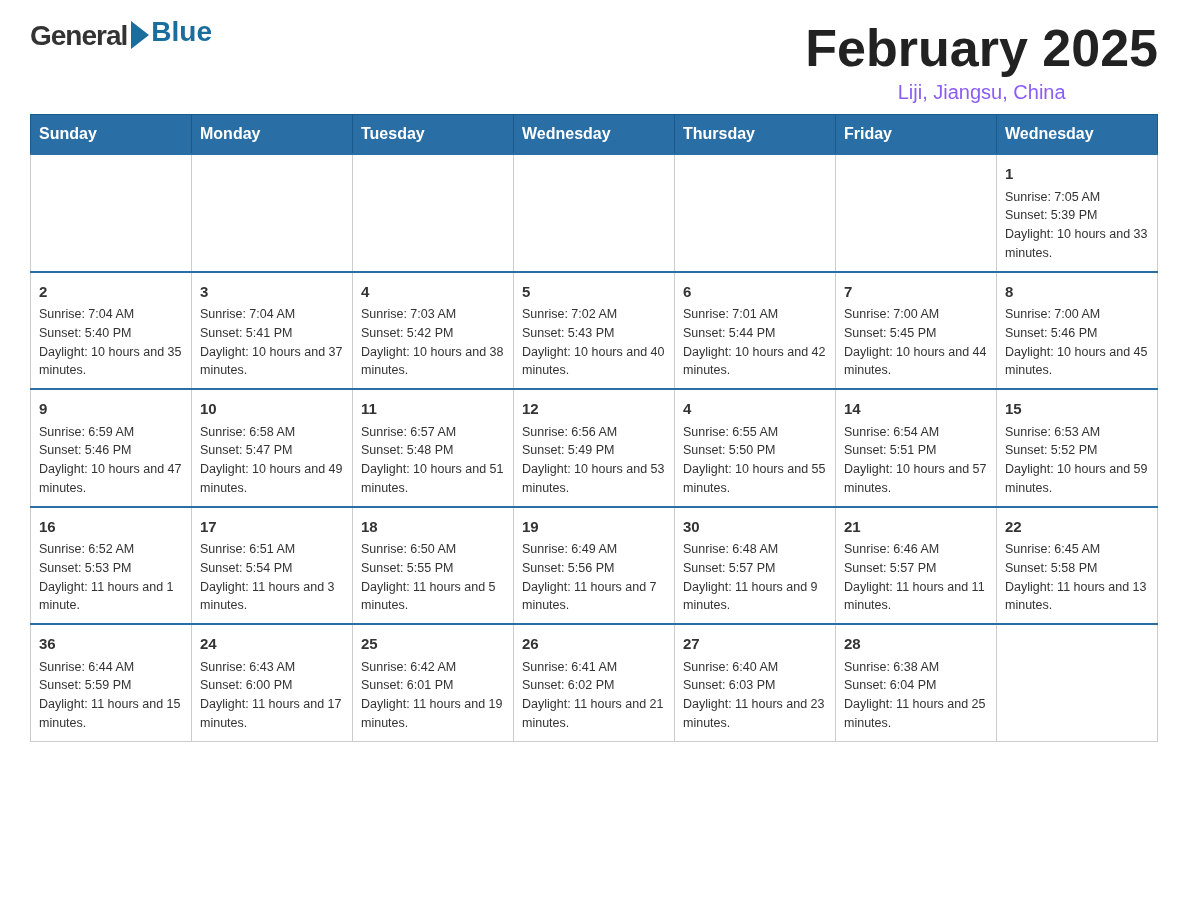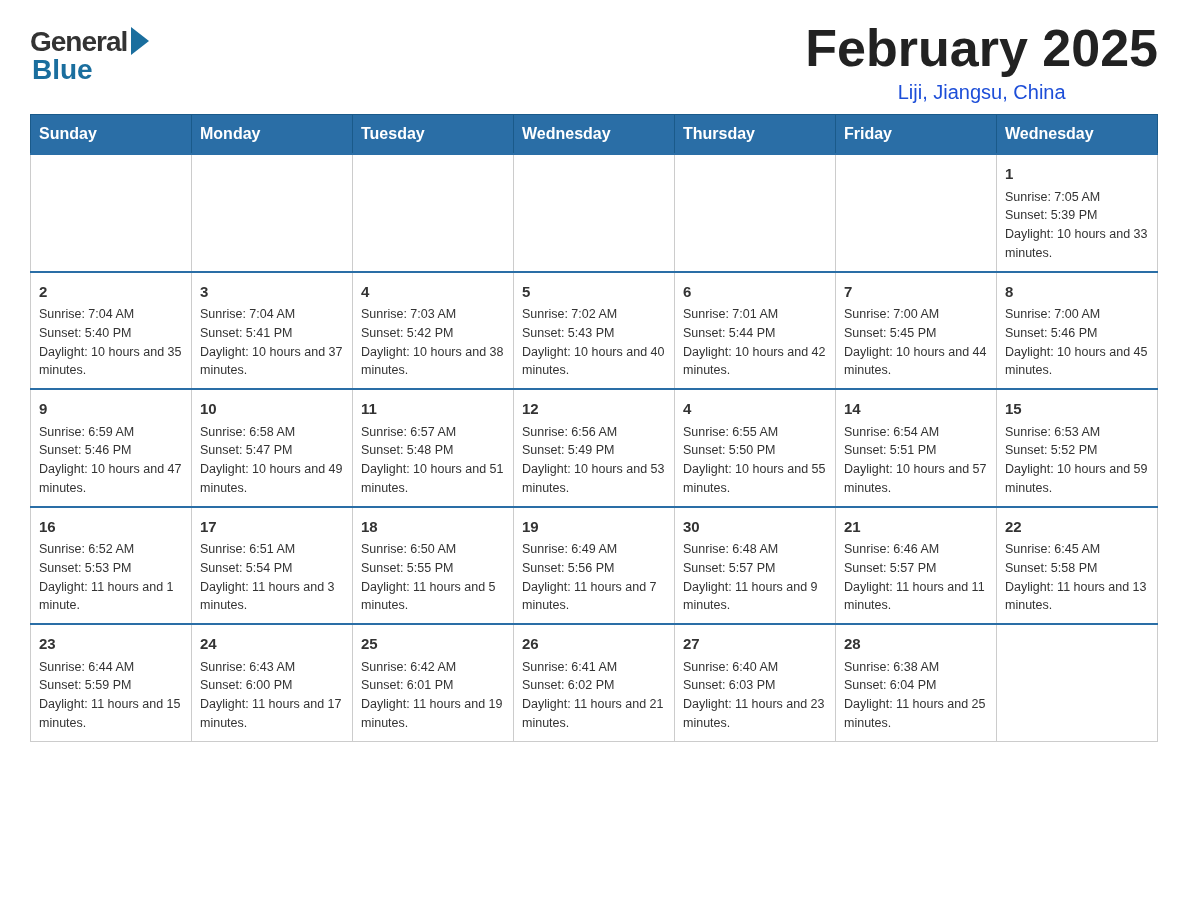--- a/index.html
+++ b/index.html
@@ -11,23 +11,22 @@
       padding: 20px 30px;
     }
     .header {
       display: flex;
       justify-content: space-between;
       align-items: flex-start;
       margin-bottom: 10px;
     }
     .logo {
       display: flex;
-      flex-direction: column;
+      flex-direction: row;
       align-items: flex-start;
-      margin-top: 6px;
     }
     .logo-top {
       display: flex;
       align-items: center;
     }
     .logo-general {
       font-size: 28px;
       font-weight: bold;
       color: #333;
       letter-spacing: -1px;
@@ -52,21 +51,21 @@
       text-align: center;
     }
     .title-block h1 {
       font-size: 52px;
       font-weight: bold;
       color: #222;
       line-height: 1.1;
     }
     .title-block .subtitle {
       font-size: 20px;
-      color: #1d4ed8;
+      color: #8b5cf6;
       margin-top: 4px;
     }
     .calendar {
       width: 100%;
       border-collapse: collapse;
       margin-top: 10px;
     }
     .calendar thead th {
       background-color: #2a6ea6;
       color: #fff;
@@ -231,21 +230,21 @@
           <span class="day-number">21</span>
           <div class="cell-content">Sunrise: 6:46 AM<br>Sunset: 5:57 PM<br>Daylight: 11 hours and 11 minutes.</div>
         </td>
         <td>
           <span class="day-number">22</span>
           <div class="cell-content">Sunrise: 6:45 AM<br>Sunset: 5:58 PM<br>Daylight: 11 hours and 13 minutes.</div>
         </td>
       </tr>
       <tr>
         <td>
-          <span class="day-number">23</span>
+          <span class="day-number">36</span>
           <div class="cell-content">Sunrise: 6:44 AM<br>Sunset: 5:59 PM<br>Daylight: 11 hours and 15 minutes.</div>
         </td>
         <td>
           <span class="day-number">24</span>
           <div class="cell-content">Sunrise: 6:43 AM<br>Sunset: 6:00 PM<br>Daylight: 11 hours and 17 minutes.</div>
         </td>
         <td>
           <span class="day-number">25</span>
           <div class="cell-content">Sunrise: 6:42 AM<br>Sunset: 6:01 PM<br>Daylight: 11 hours and 19 minutes.</div>
         </td>

